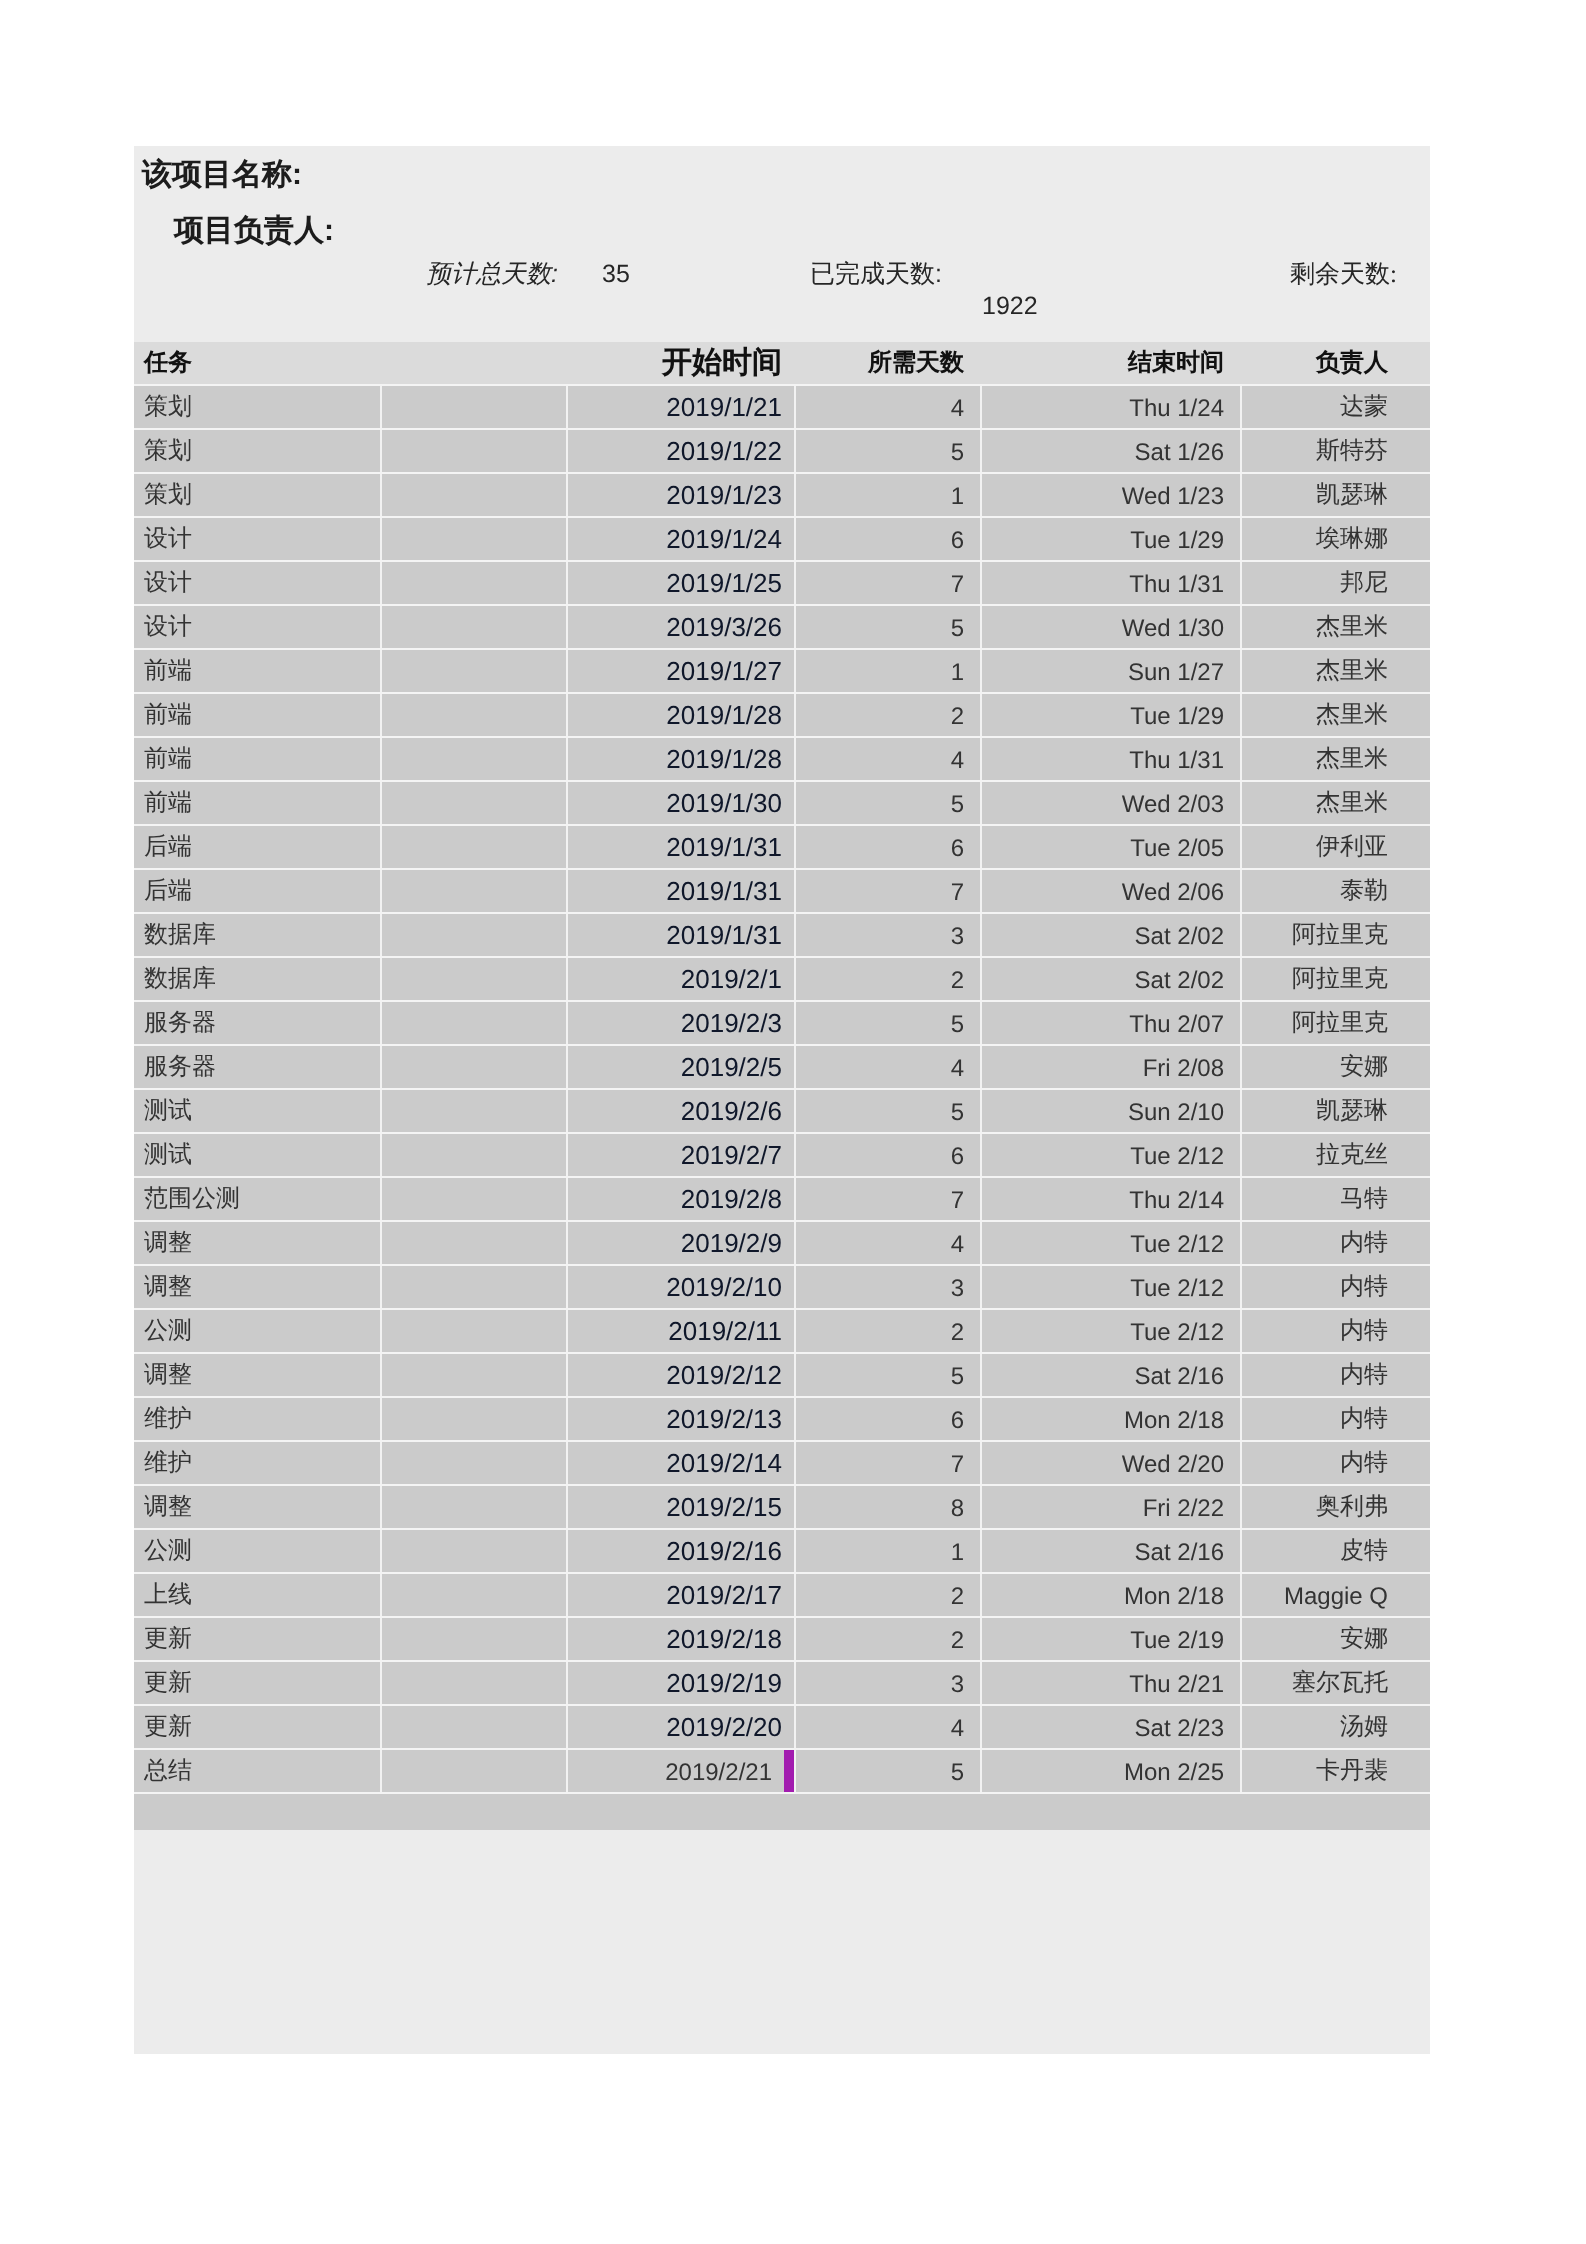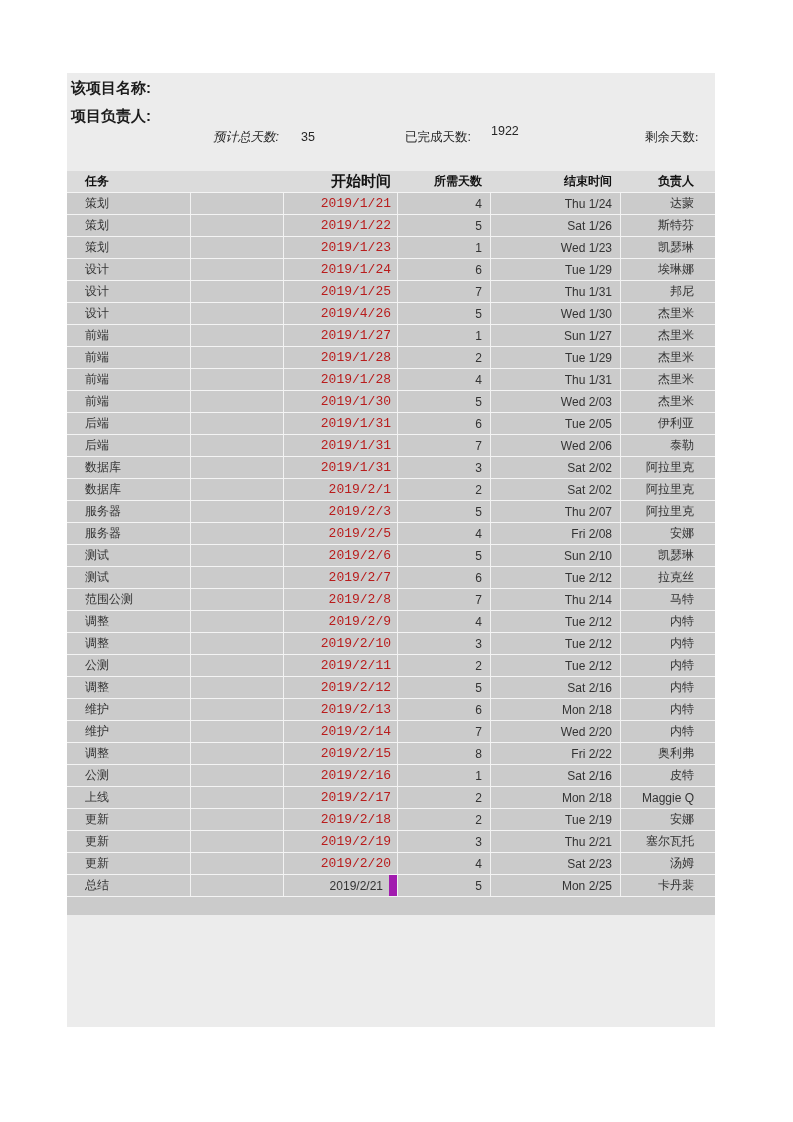--- a/index.html
+++ b/index.html
@@ -63,54 +63,54 @@
     box-sizing: border-box;
     display: flex;
     align-items: center;
     font-size: 12px;
     color: #333333;
     overflow: hidden;
     white-space: nowrap;
   }
   .bL { border-left: 1px solid #F2F2F2; }
   .thead .cell { color: #111111; border-left: none; }
-  .c1 { width: 123px; justify-content: flex-start; padding-left: 18px; }
+  .c1 { width: 123px; justify-content: flex-start; padding-left: 5px; }
   .c2 { width: 93px; }
   .c3 { width: 114px; justify-content: flex-end; padding-right: 6px;
-        font-family: Liberation Mono, monospace; font-size: 13px; color: #b91c1c; }
+        font-family: Liberation Sans, sans-serif; font-size: 13px; color: #0f172a; }
   .c4 { width: 93px;  justify-content: flex-end; padding-right: 8px; }
   .c5 { width: 130px; justify-content: flex-end; padding-right: 8px; }
   .c6 { width: 95px;  justify-content: flex-end; padding-right: 21px; }
   .thead .c3 { font-family: "Liberation Sans", sans-serif; font-size: 15px; color: #111111; }
   .trow.last .c3 {
     font-family: "Liberation Sans", sans-serif;
     font-size: 12px;
     color: #333333;
-    border-right: 8px solid #a21caf;
+    border-right: 5px solid #a21caf;
   }
   .empty-band {
     height: 18px;
     background: #CBCBCB;
   }
 </style>
 </head>
 <body>
 
 <div class="page">
   <div class="sheet">
 
     <div class="hdr-label" style="left:4px; top:7px;">该项目名称:</div>
 
-    <div class="hdr-label" style="left:4px; top:35px;">项目负责人:</div>
+    <div class="hdr-label" style="left:20px; top:35px;">项目负责人:</div>
 
     <div class="stat-label" style="left:146px; top:57px;font-style:italic;">预计总天数:</div>
     <div class="stat-value" style="left:234px; top:57px;">35</div>
 
     <div class="stat-label" style="left:338px; top:57px;">已完成天数:</div>
-    <div class="stat-value" style="left:424px; top:51px;">1922</div>
+    <div class="stat-value" style="left:424px; top:73px;">1922</div>
 
     <div class="stat-label" style="left:578px; top:57px;font-family:Liberation Serif, serif;">剩余天数:</div>
     <div class="stat-value" style="left:648px; top:57px;"></div>
 
     <div class="tbl">
       <div class="trow thead">
         <div class="cell c1">任务</div>
         <div class="cell c2"></div>
         <div class="cell c3">开始时间</div>
         <div class="cell c4">所需天数</div>
@@ -155,21 +155,21 @@
             <div class="cell c1">设计</div>
             <div class="cell c2 bL"></div>
             <div class="cell c3 bL">2019/1/25</div>
             <div class="cell c4 bL">7</div>
             <div class="cell c5 bL">Thu 1/31</div>
             <div class="cell c6 bL">邦尼</div>
           </div>
           <div class="trow">
             <div class="cell c1">设计</div>
             <div class="cell c2 bL"></div>
-            <div class="cell c3 bL">2019/4/26</div>
+            <div class="cell c3 bL">2019/3/26</div>
             <div class="cell c4 bL">5</div>
             <div class="cell c5 bL">Wed 1/30</div>
             <div class="cell c6 bL">杰里米</div>
           </div>
           <div class="trow">
             <div class="cell c1">前端</div>
             <div class="cell c2 bL"></div>
             <div class="cell c3 bL">2019/1/27</div>
             <div class="cell c4 bL">1</div>
             <div class="cell c5 bL">Sun 1/27</div>

